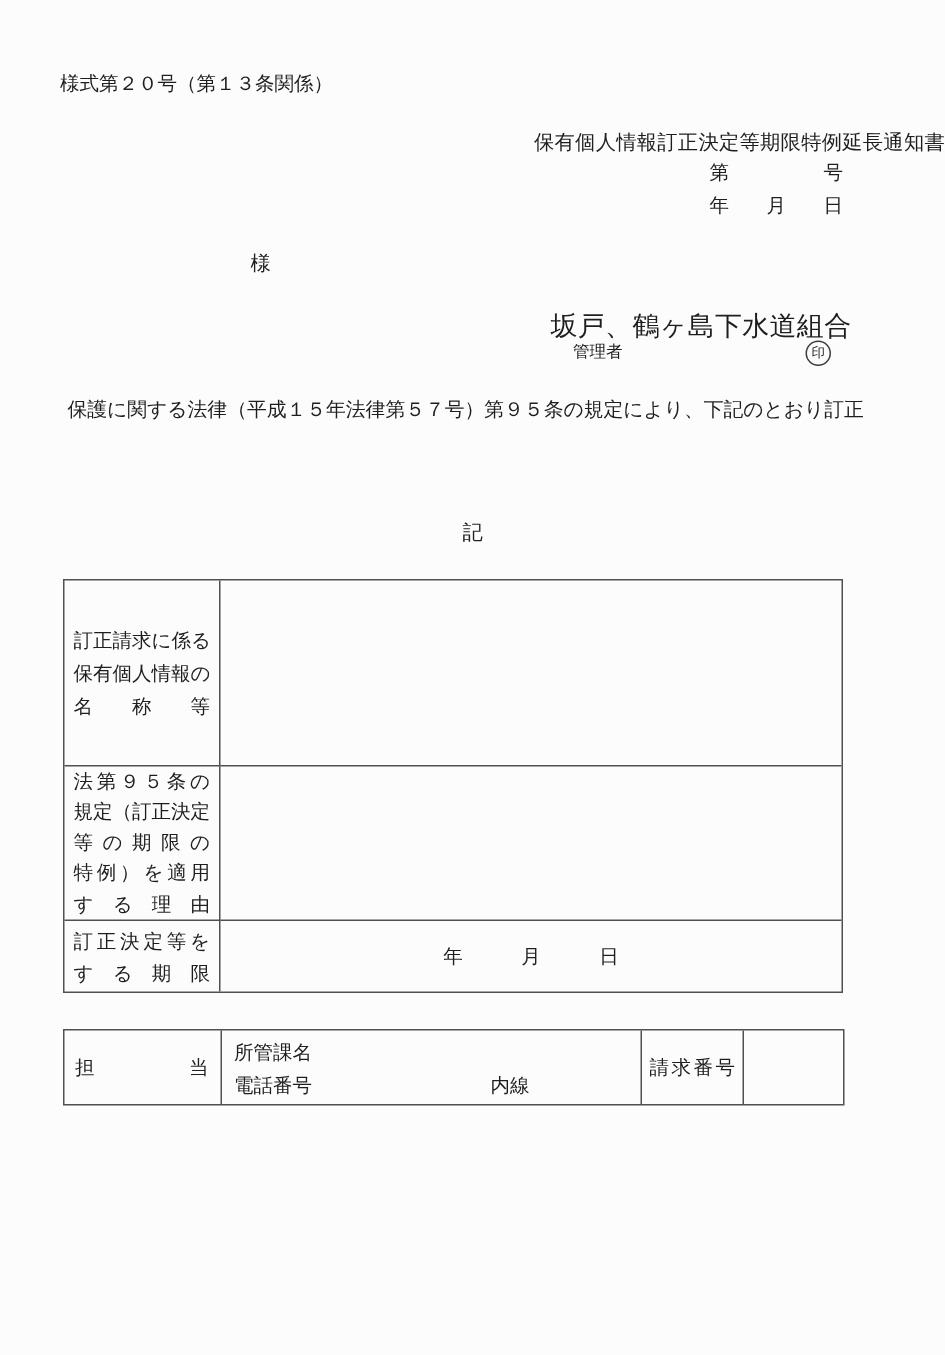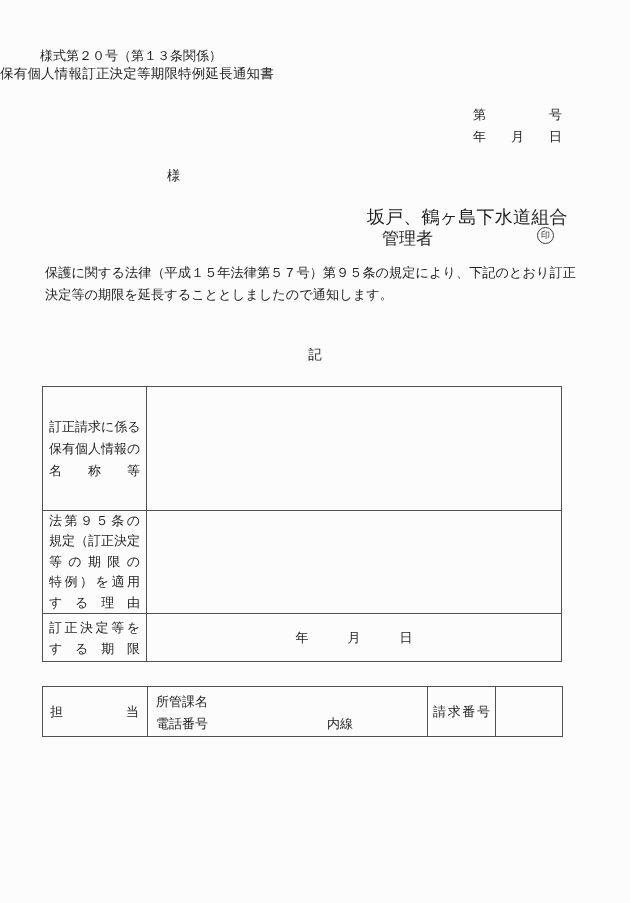--- a/index.html
+++ b/index.html
@@ -2,26 +2,26 @@
 <html lang="ja"><head>
 <meta charset="utf-8">
 <style>
   html,body{margin:0;padding:0;background:#fcfcfc;}
   .page{
     position:relative;width:630px;height:903px;background:#fcfcfc;overflow:hidden;
     font-family:"Liberation Serif","DejaVu Serif",serif;color:#1e1e1e;
   }
   .abs{position:absolute;}
   .form-number{left:40px;top:47px;font-size:13px;white-space:pre;}
-  .doc-title{left:0;top:65px;width:100%;text-align:left;font-size:13.5px;letter-spacing:.2px;}
+  .doc-title{left:0;top:86px;width:100%;text-align:right;font-size:13.5px;letter-spacing:.2px;}
   .doc-number-line{left:473px;top:106px;width:89px;display:flex;justify-content:space-between;font-size:13px;}
   .date-line{left:473px;top:128px;width:89px;display:flex;justify-content:space-between;font-size:13px;}
   .addressee{left:167px;top:167px;font-size:13.5px;}
   .sender-org{left:367px;top:205px;font-size:18px;letter-spacing:.2px;}
-  .sender-title{left:382px;top:227px;font-size:17px;}
+  .sender-title{left:382px;top:227px;font-size:11px;}
   .seal{
     left:537px;top:227px;width:15px;height:15px;border:1px solid #3c3c3c;border-radius:50%;
     display:flex;align-items:center;justify-content:center;font-size:9px;line-height:1;color:#2a2a2a;
   }
   .body-text{left:45px;top:262px;width:536px;font-size:13.2px;line-height:22.3px;}
   .body-line{white-space:pre;}
   .body-line.tight{letter-spacing:-.35px;}
   .record-heading{left:0;top:346px;width:100%;text-align:center;font-size:13.5px;}
 
   .main-table{
@@ -73,21 +73,20 @@
   </div>
 
   <div class="abs addressee">様</div>
 
   <div class="abs sender-org">坂戸、鶴ヶ島下水道組合</div>
   <div class="abs sender-title">管理者</div>
   <div class="abs seal">印</div>
 
   <div class="abs body-text">
     <div class="body-line">保護に関する法律（平成１５年法律第５７号）第９５条の規定により、下記のとおり訂正</div>
-    <div class="body-line">決定等の期限を延長することとしましたので通知します。</div>
   </div>
 
   <div class="abs record-heading">記</div>
 
   <div class="abs main-table">
     <div class="cell br bb mt-label lh22">
       <div class="spread">
           <span>訂</span>
           <span>正</span>
           <span>請</span>

